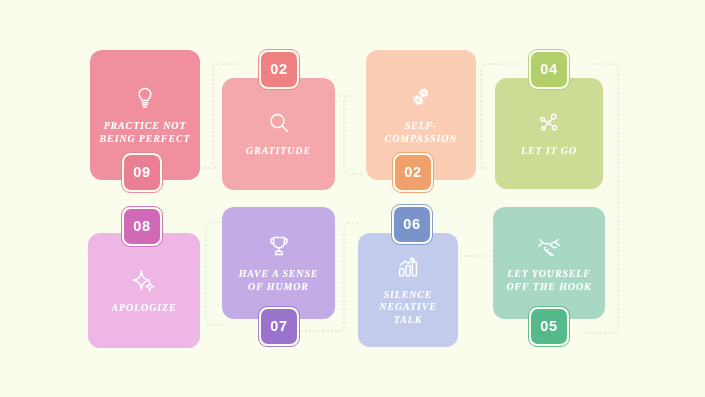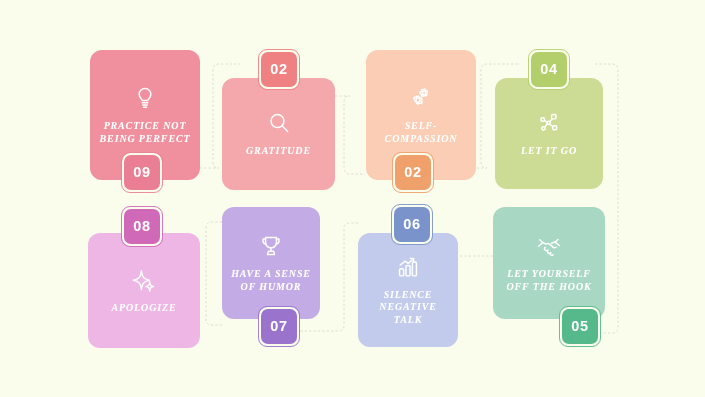--- a/index.html
+++ b/index.html
@@ -147,40 +147,40 @@
             <path stroke="#ffffff" stroke-width="1.35" fill="none" stroke-linecap="round" stroke-linejoin="round" d="M8.4 13.1c-.8.8-.8 1.9 0 2.6.8.8 1.8.7 2.6 0"></path>
             <path stroke="#ffffff" stroke-width="1.35" fill="none" stroke-linecap="round" stroke-linejoin="round" d="M11 15.7c-.8.8-.7 1.9.1 2.6.8.7 1.8.6 2.5-.1"></path>
             <path stroke="#ffffff" stroke-width="1.35" fill="none" stroke-linecap="round" stroke-linejoin="round" d="M13.6 18.2c-.6.6-.5 1.5.1 2 .7.5 1.5.4 2-.2"></path>
             <path stroke="#ffffff" stroke-width="1.35" fill="none" stroke-linecap="round" stroke-linejoin="round" d="M6.2 8.8 3.4 6.3M17.6 8.3l2.7-2.3"></path>
             <path stroke="#ffffff" stroke-width="1.35" fill="none" stroke-linecap="round" stroke-linejoin="round" d="M13.9 11.4l2.6 2.3 2.1-.5"></path>
           </svg>
         </div>
         <div class="lbl">LET YOURSELF
 OFF THE HOOK</div>
       </div>
-      <div class="badge" style="left: 531px; top: 309px; background: rgb(86, 185, 140); color: rgb(86, 185, 140); margin-left: 31px;">
+      <div class="badge" style="left: 531px; top: 309px; background: rgb(86, 185, 140); color: rgb(86, 185, 140);">
         <span class="bnum" style="color: rgb(255, 255, 255);">05</span>
       </div>
       <div class="card" style="left: 358px; top: 233px; width: 100px; height: 114px; background: rgb(194, 203, 235);">
         <div class="ico">
           <svg viewBox="0 0 24 24">
             <rect stroke="#ffffff" stroke-width="1.35" fill="none" stroke-linecap="round" stroke-linejoin="round" x="4.2" y="13.6" width="3.8" height="6.6" rx="1.1"></rect>
             <rect stroke="#ffffff" stroke-width="1.35" fill="none" stroke-linecap="round" stroke-linejoin="round" x="10.1" y="10.6" width="3.8" height="9.6" rx="1.1"></rect>
             <rect stroke="#ffffff" stroke-width="1.35" fill="none" stroke-linecap="round" stroke-linejoin="round" x="16" y="7.4" width="3.8" height="12.8" rx="1.1"></rect>
             <path stroke="#ffffff" stroke-width="1.35" fill="none" stroke-linecap="round" stroke-linejoin="round" d="M4.8 10.2 9.4 6.6l2.7 2 5-4.1"></path>
             <path stroke="#ffffff" stroke-width="1.35" fill="none" stroke-linecap="round" stroke-linejoin="round" d="M14 4.2h3.2v3.1"></path>
           </svg>
         </div>
         <div class="lbl">SILENCE
 NEGATIVE TALK</div>
       </div>
       <div class="badge" style="left: 394px; top: 207px; background: rgb(123, 147, 203); color: rgb(123, 147, 203);">
         <span class="bnum" style="color: rgb(255, 255, 255);">06</span>
       </div>
-      <div class="card" style="left: 222px; top: 207px; width: 98px; height: 112px; background: rgb(195, 172, 230);">
+      <div class="card" style="left: 222px; top: 207px; width: 113px; height: 112px; background: rgb(195, 172, 230);">
         <div class="ico">
           <svg viewBox="0 0 24 24">
             <path stroke="#ffffff" stroke-width="1.35" fill="none" stroke-linecap="round" stroke-linejoin="round" d="M7 4.2h10v4.6c0 2.8-2.2 5-5 5s-5-2.2-5-5z"></path>
             <path stroke="#ffffff" stroke-width="1.35" fill="none" stroke-linecap="round" stroke-linejoin="round" d="M7 5.6H4.6v1.6c0 1.7 1.1 2.8 2.4 3M17 5.6h2.4v1.6c0 1.7-1.1 2.8-2.4 3"></path>
             <path stroke="#ffffff" stroke-width="1.35" fill="none" stroke-linecap="round" stroke-linejoin="round" d="M12 13.8v3.1M8.8 19.9h6.4l-.7-3H9.5z"></path>
           </svg>
         </div>
         <div class="lbl">HAVE A SENSE
 OF HUMOR</div>
       </div>

